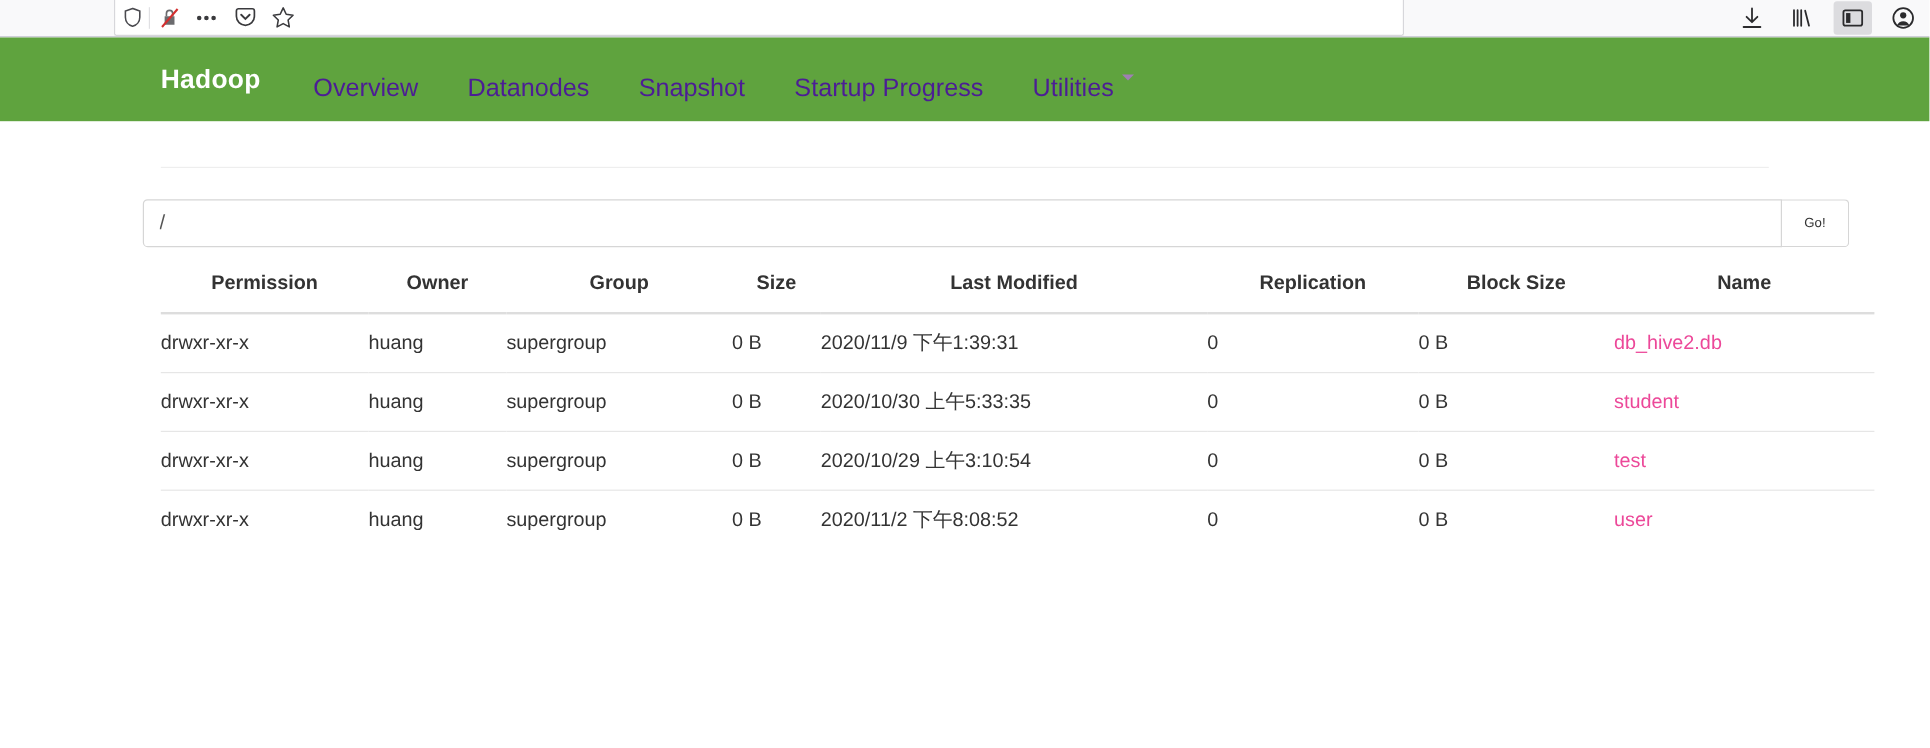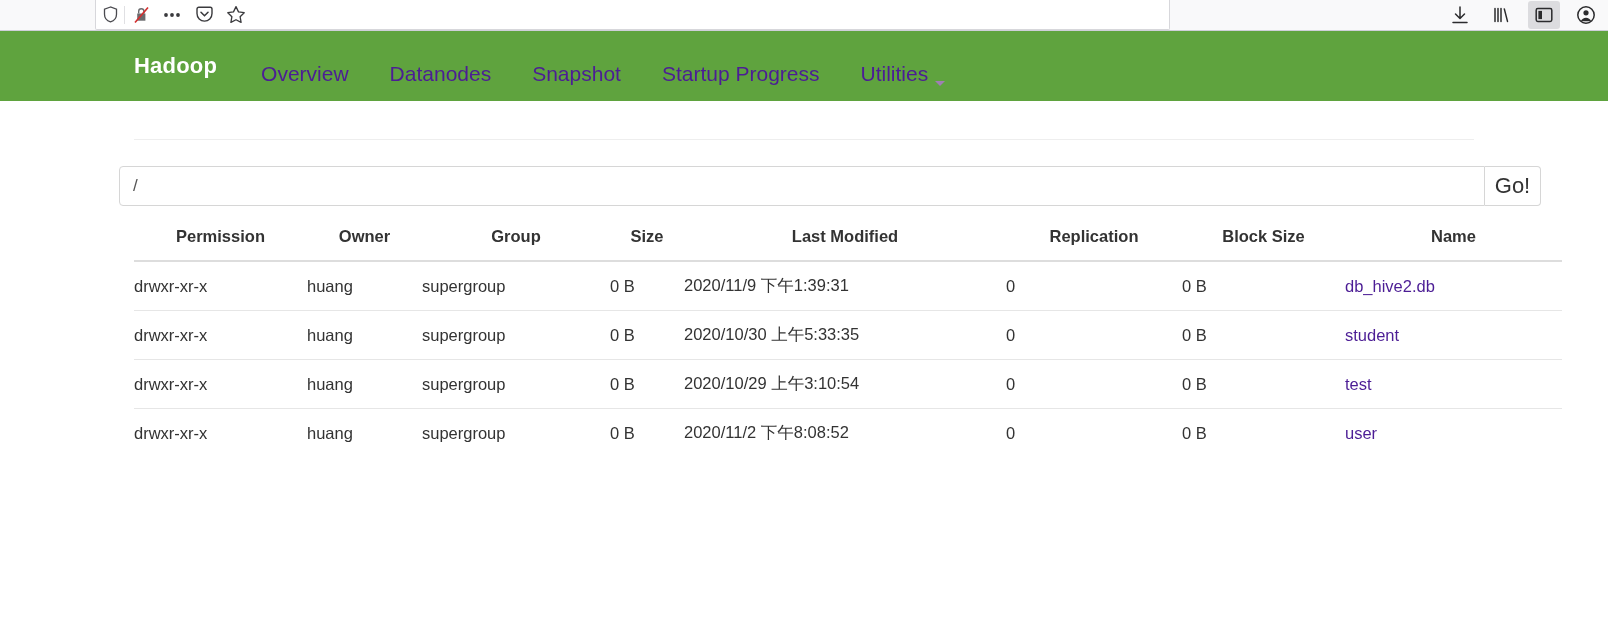--- a/index.html
+++ b/index.html
@@ -114,21 +114,21 @@
   .nav-link {
     color: #4c1d95;
     font-size: 21px;
     margin-right: 41px;
     cursor: pointer;
     white-space: nowrap;
     margin-top: 16px;
   }
   .nav-link.dropdown {
     display: inline-flex;
-    align-items: flex-end;
+    align-items: flex-start;
     gap: 7px;
   }
   .caret {
     width: 0;
     height: 0;
     border-left: 5px solid transparent;
     border-right: 5px solid transparent;
     border-top: 5px solid #9f7fb3;
     display: inline-block;
   }
@@ -171,21 +171,21 @@
     outline: none;
     background: #ffffff;
   }
   .go-btn {
     width: 56px;
     height: 40px;
     border: 1px solid #d6d6d6;
     border-left: none;
     border-radius: 0 4px 4px 0;
     background: #ffffff;
-    font-size: 22px;
+    font-size: 11px;
     color: #333333;
     font-family: "Liberation Sans", sans-serif;
     cursor: pointer;
     padding: 0;
   }
 
   
   .table-wrap {
     margin: 21px 0 0 134px;
     width: 1428px;
@@ -206,21 +206,21 @@
   }
   table.files td {
     font-size: 16.5px;
     color: #333333;
     padding: 13px 0 13px 0;
     border-top: 1px solid #e6e6e6;
     white-space: nowrap;
   }
   table.files tbody tr:first-child td { border-top: none; }
   table.files td a {
-    color: #4c1d95;
+    color: #ec4899;
     text-decoration: none;
     cursor: pointer;
   }
   col.c-perm  { width: 173px; }
   col.c-owner { width: 115px; }
   col.c-group { width: 188px; }
   col.c-size  { width: 74px; }
   col.c-mod   { width: 322px; }
   col.c-repl  { width: 176px; }
   col.c-block { width: 163px; }

